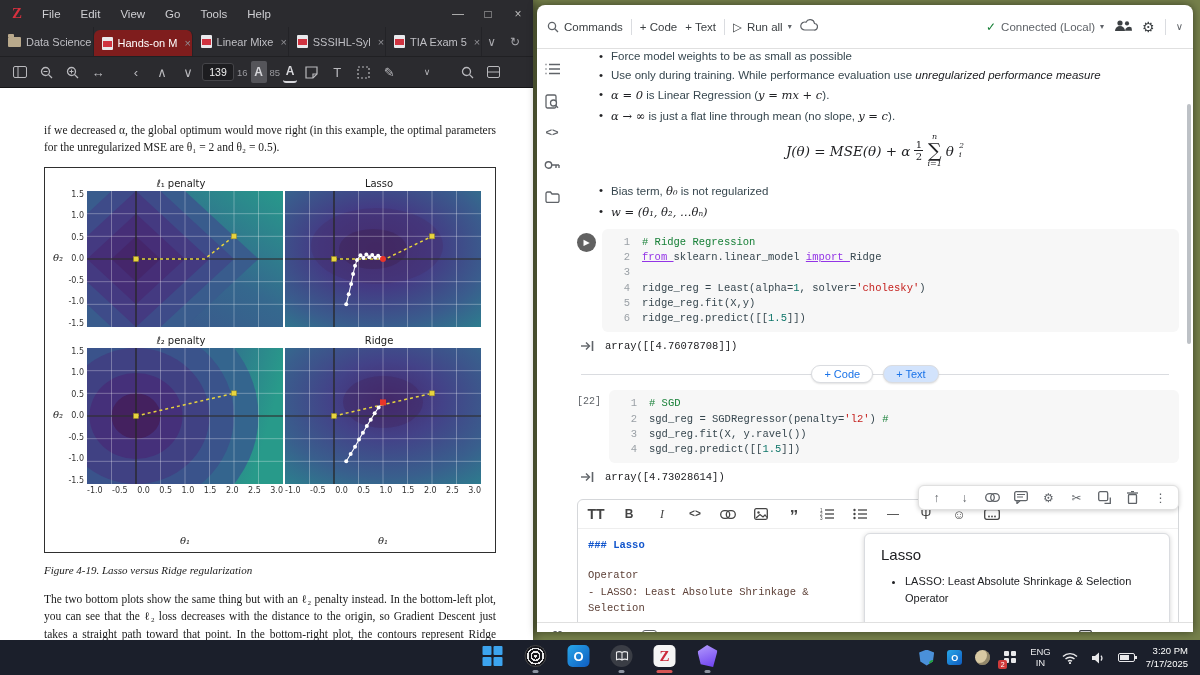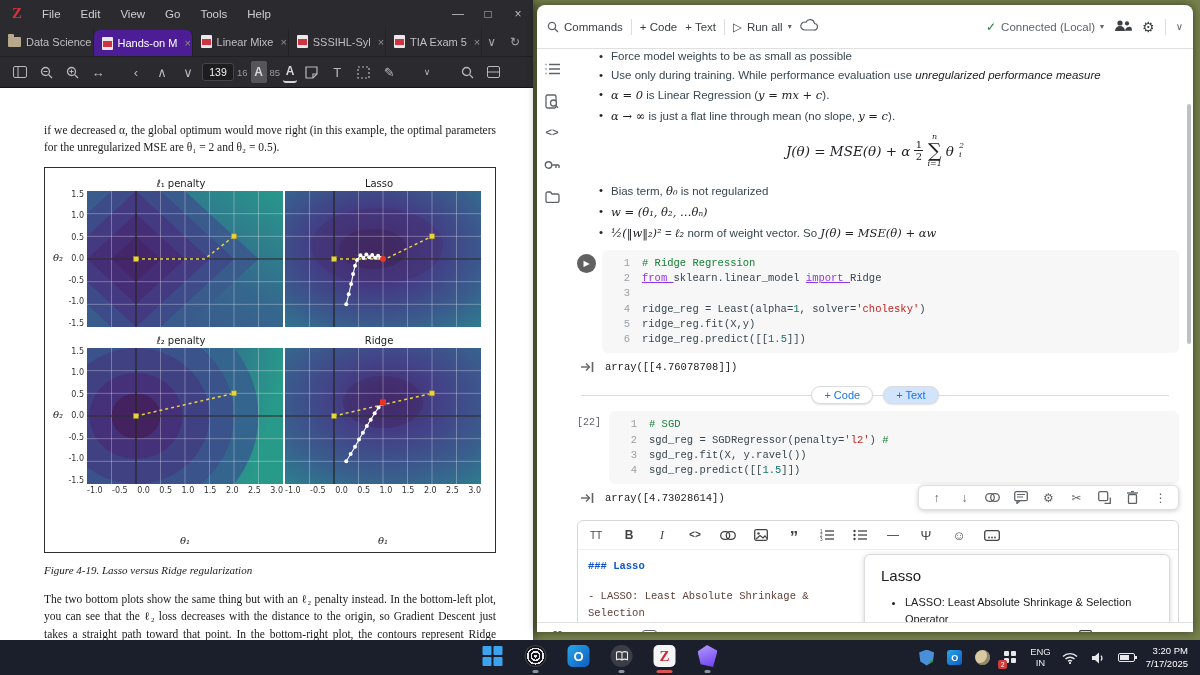--- a/index.html
+++ b/index.html
@@ -8,21 +8,21 @@
 
   
   .zwin { position:absolute; left:0; top:0; width:533px; height:640px; background:#fff; box-shadow:2px 0 10px rgba(0,0,0,.55); }
   .z-titlebar { height:27px; background:#2b2b2f; display:flex; align-items:center; color:#cfcfd3; font-size:11.5px; }
   .z-logo { color:#d7313f; font-weight:bold; font-size:15px; padding:0 10px 0 12px; font-family:"Liberation Serif",serif; }
   .z-menu { padding:0 10px; cursor:default; }
   .z-wc { margin-left:auto; display:flex; }
   .z-wc span { width:30px; text-align:center; font-size:12px; color:#bbb; }
   .z-tabbar { height:30px; background:#2b2b2f; display:flex; align-items:stretch; border-bottom:1px solid #202023; }
   .z-tab { display:flex; align-items:center; gap:5px; padding:0 8px; color:#bfbfc4; font-size:11px; max-width:108px; border-right:1px solid #232327; white-space:nowrap; overflow:hidden; }
-  .z-tab.active { background:#4c1d95; color:#fff; border-radius:6px 6px 0 0; margin-top:3px; }
+  .z-tab.active { background:#7f1d1d; color:#fff; border-radius:6px 6px 0 0; margin-top:3px; }
   .z-tab .x { color:#909095; margin-left:2px; font-size:11px; }
   .pdficon { width:11px; height:13px; background:#e9e9ec; border-radius:1px; position:relative; flex:0 0 auto; }
   .pdficon::after { content:""; position:absolute; left:1px; top:4px; width:9px; height:6px; background:#cf3340; }
   .libicon { width:13px; height:10px; background:#b9a98c; border-radius:1px; position:relative; flex:0 0 auto; }
   .libicon::before { content:""; position:absolute; top:-3px; left:0; width:6px; height:3px; background:#b9a98c; border-radius:1px 1px 0 0; }
   .z-tab-ctrl { display:flex; align-items:center; margin-left:auto; color:#a8a8ad; gap:4px; padding-right:8px; }
   .z-tab-ctrl span { padding:0 5px; font-size:12px; }
   .z-toolbar { height:31px; background:#2b2b2f; border-bottom:1px solid #151517; display:flex; align-items:center; gap:2px; padding:0 8px; color:#b9b9bd; }
   .zt { width:24px; height:22px; display:flex; align-items:center; justify-content:center; font-size:13px; color:#b9b9bd; border-radius:3px; }
   .zt svg { display:block; }
@@ -597,21 +597,20 @@
           <span>θ</span>
             <span class="supsub">
               <span>2</span>
               <span>i</span>
             </span>
         </div>
 
         <ul class="nbul" style="margin-top:16px">
           <li><span class="tok-p">Bias term, </span><span class="tok-math">θ₀</span><span class="tok-p"> is not regularized</span></li>
           <li><span class="tok-math">w = (θ₁, θ₂, …θₙ)</span></li>
-          <li><span class="tok-math">½(‖w‖₂)²</span><span class="tok-p"> = </span><span class="tok-math">ℓ₂</span><span class="tok-p"> norm of weight vector. So </span><span class="tok-math">J(θ) = MSE(θ) + αw</span></li>
         </ul>
 
         <div class="cellrow">
           <span class="playbtn">▶</span>
           <div class="codebox">
             <div class="code-line">
                 <span class="ln">1</span>
                 <span class="lc"><span class="tok-c"># Ridge Regression</span></span>
               </div>
             <div class="code-line">
@@ -675,21 +674,21 @@
           <svg width="14" height="12">
               <line x1="0" y1="6" x2="8" y2="6" stroke="#5f6368" stroke-width="1.4"></line>
               <path d="M5 2.5 L8.5 6 L5 9.5" fill="none" stroke="#5f6368" stroke-width="1.4"></path>
               <line x1="11.5" y1="1" x2="11.5" y2="11" stroke="#5f6368" stroke-width="1.6"></line>
             </svg>
           <span>array([4.73028614])</span>
         </div>
 
         <div class="mdcell">
           <div class="md-toolbar">
-            <span class="mico" style="font-size:10px;font-weight:normal">TT</span>
+            <span class="mico" style="font-size:14px;font-weight:bold">TT</span>
             <span class="mico" style="font-weight:bold">B</span>
             <span class="mico" style="font-style:italic;font-family:'Liberation Serif',serif">I</span>
             <span class="mico" style="font-family:'Liberation Mono',monospace;font-size:10px;font-weight:bold">&lt;&gt;</span>
             <span class="mico">
                 <svg width="16" height="9">
                   <rect x="0.7" y="0.7" width="9" height="7.6" rx="3.8" fill="none" stroke="#444" stroke-width="1.3"></rect>
                   <rect x="6.3" y="0.7" width="9" height="7.6" rx="3.8" fill="none" stroke="#444" stroke-width="1.3"></rect>
                 </svg>
               </span>
             <span class="mico">
@@ -737,22 +736,22 @@
                   <circle cx="5" cy="7.5" r="0.9" fill="#444"></circle>
                   <circle cx="8" cy="7.5" r="0.9" fill="#444"></circle>
                   <circle cx="11" cy="7.5" r="0.9" fill="#444"></circle>
                 </svg>
               </span>
           </div>
           <div class="md-split">
             <div class="md-editor">
               <div class="mline"><span class="tok-h">### Lasso</span></div>
               <div class="mline"></div>
+              <div class="mline"><span class="tok-m">Operator</span></div>
               <div class="mline"><span class="tok-m">- LASSO: Least Absolute Shrinkage &amp; Selection</span></div>
-              <div class="mline"><span class="tok-m">Operator</span></div>
 
             </div>
             <div class="md-preview">
               <h2>Lasso</h2>
               <ul>
                 <li>LASSO: Least Absolute Shrinkage &amp; Selection Operator</li>
 
               </ul>
             </div>
           </div>

